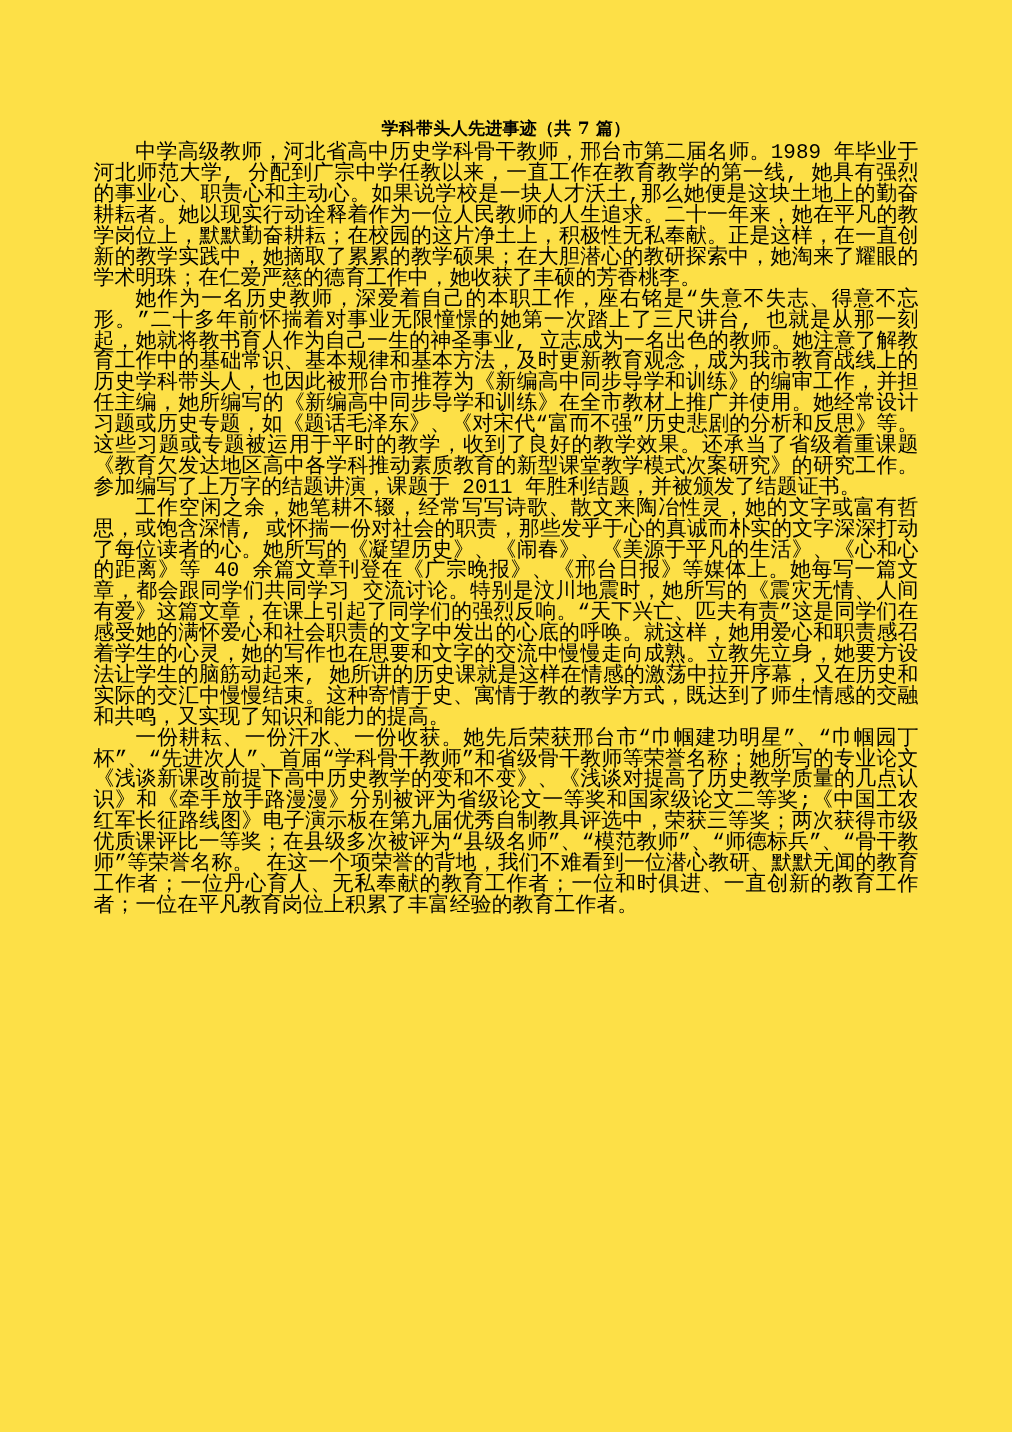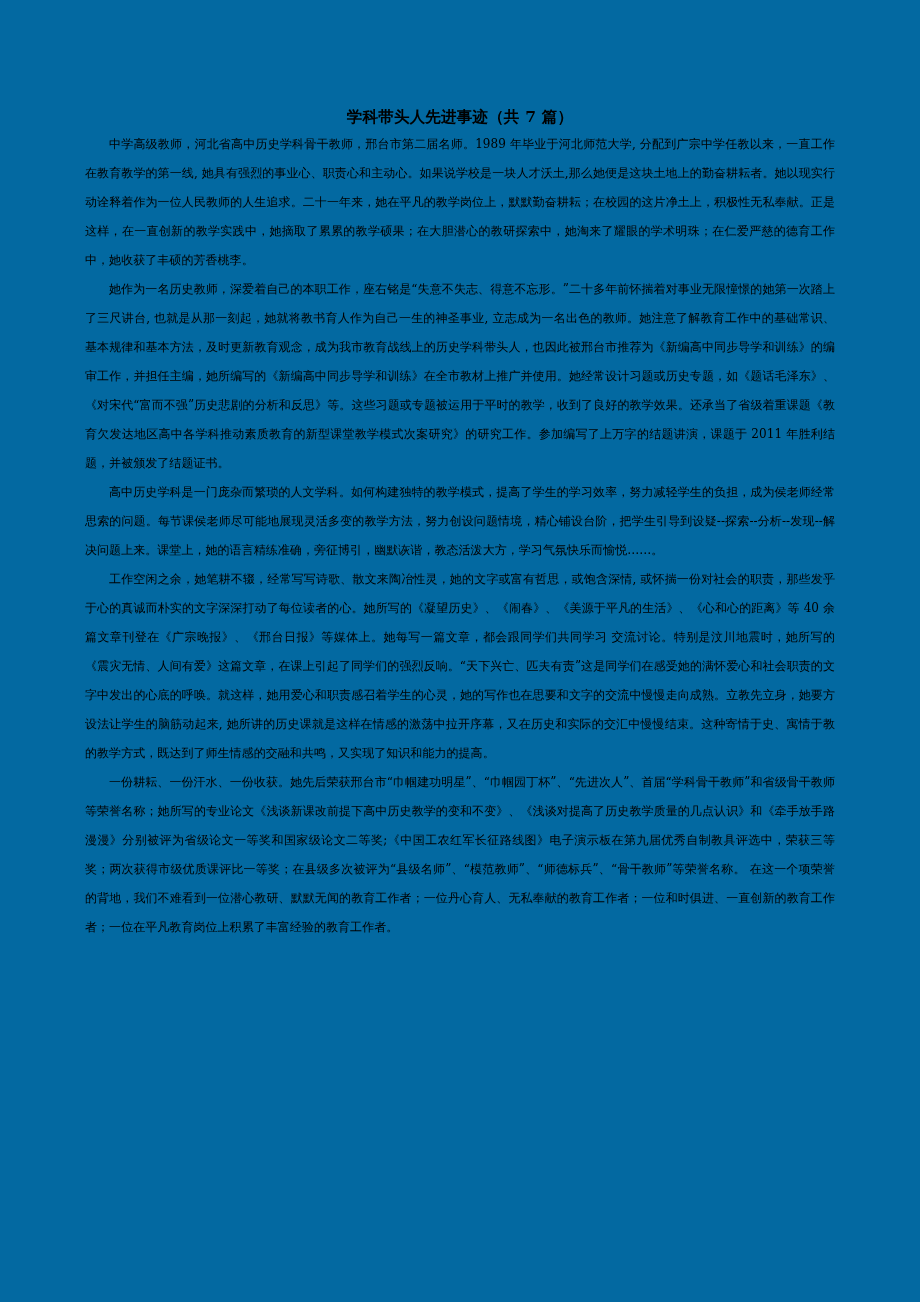--- a/index.html
+++ b/index.html
@@ -11,49 +11,50 @@
     width: 920px;
     height: 1302px;
     font-family: "DejaVu Serif", "Liberation Serif", serif;
     color: #000000;
     -webkit-font-smoothing: antialiased;
   }
   .page {
     position: relative;
     width: 920px;
     height: 1302px;
-    background: #0369a1;
+    background: #fde047;
     box-sizing: border-box;
     padding: 104px 85px 0 85px;
   }
   .doc-title {
     text-align: center;
     font-size: 15.5px;
     line-height: 25.7px;
     margin: 0 0 0 0;
     letter-spacing: 0.2px;
     white-space: pre;
   }
   .section-heading {
     font-size: 15.5px;
     line-height: 25.7px;
     margin: 0;
     text-align: left;
     text-indent: 0;
     letter-spacing: 0.1px;
   }
   .body-para {
-    font-size: 12px;
-    line-height: 29px;
+    font-size: 19px;
+    line-height: 19px;
     margin: 0;
     text-align: justify;
     text-justify: inter-character;
     text-indent: 2em;
     letter-spacing: 0.05px;
     word-break: break-all;
+    font-family: Liberation Mono, monospace;
   }
   .section-heading-indent {
     font-size: 15.5px;
     line-height: 25.7px;
     margin: 0;
     text-indent: 2em;
     letter-spacing: 0.1px;
   }
   .content {
     width: 750px;
@@ -65,21 +66,20 @@
 <div class="page">
   <div class="content">
 
     <h1 class="doc-title">学科带头人先进事迹（共 7 篇）</h1>
 
 
     <p class="body-para">中学高级教师，河北省高中历史学科骨干教师，邢台市第二届名师。1989 年毕业于河北师范大学, 分配到广宗中学任教以来，一直工作在教育教学的第一线, 她具有强烈的事业心、职责心和主动心。如果说学校是一块人才沃土,那么她便是这块土地上的勤奋耕耘者。她以现实行动诠释着作为一位人民教师的人生追求。二十一年来，她在平凡的教学岗位上，默默勤奋耕耘；在校园的这片净土上，积极性无私奉献。正是这样，在一直创新的教学实践中，她摘取了累累的教学硕果；在大胆潜心的教研探索中，她淘来了耀眼的学术明珠；在仁爱严慈的德育工作中，她收获了丰硕的芳香桃李。</p>
 
     <p class="body-para">她作为一名历史教师，深爱着自己的本职工作，座右铭是“失意不失志、得意不忘形。”二十多年前怀揣着对事业无限憧憬的她第一次踏上了三尺讲台, 也就是从那一刻起，她就将教书育人作为自己一生的神圣事业, 立志成为一名出色的教师。她注意了解教育工作中的基础常识、基本规律和基本方法，及时更新教育观念，成为我市教育战线上的历史学科带头人，也因此被邢台市推荐为《新编高中同步导学和训练》的编审工作，并担任主编，她所编写的《新编高中同步导学和训练》在全市教材上推广并使用。她经常设计习题或历史专题，如《题话毛泽东》、《对宋代“富而不强”历史悲剧的分析和反思》等。这些习题或专题被运用于平时的教学，收到了良好的教学效果。还承当了省级着重课题《教育欠发达地区高中各学科推动素质教育的新型课堂教学模式次案研究》的研究工作。参加编写了上万字的结题讲演，课题于 2011 年胜利结题，并被颁发了结题证书。</p>
 
-    <p class="body-para">高中历史学科是一门庞杂而繁琐的人文学科。如何构建独特的教学模式，提高了学生的学习效率，努力减轻学生的负担，成为侯老师经常思索的问题。每节课侯老师尽可能地展现灵活多变的教学方法，努力创设问题情境，精心铺设台阶，把学生引导到设疑--探索--分析--发现--解决问题上来。课堂上，她的语言精练准确，旁征博引，幽默诙谐，教态活泼大方，学习气氛快乐而愉悦……。</p>
 
     <p class="body-para">工作空闲之余，她笔耕不辍，经常写写诗歌、散文来陶冶性灵，她的文字或富有哲思，或饱含深情, 或怀揣一份对社会的职责，那些发乎于心的真诚而朴实的文字深深打动了每位读者的心。她所写的《凝望历史》、《闹春》、《美源于平凡的生活》、《心和心的距离》等 40 余篇文章刊登在《广宗晚报》、《邢台日报》等媒体上。她每写一篇文章，都会跟同学们共同学习 交流讨论。特别是汶川地震时，她所写的《震灾无情、人间有爱》这篇文章，在课上引起了同学们的强烈反响。“天下兴亡、匹夫有责”这是同学们在感受她的满怀爱心和社会职责的文字中发出的心底的呼唤。就这样，她用爱心和职责感召着学生的心灵，她的写作也在思要和文字的交流中慢慢走向成熟。立教先立身，她要方设法让学生的脑筋动起来, 她所讲的历史课就是这样在情感的激荡中拉开序幕，又在历史和实际的交汇中慢慢结束。这种寄情于史、寓情于教的教学方式，既达到了师生情感的交融和共鸣，又实现了知识和能力的提高。</p>
 
     <p class="body-para">一份耕耘、一份汗水、一份收获。她先后荣获邢台市“巾帼建功明星”、“巾帼园丁杯”、“先进次人”、首届“学科骨干教师”和省级骨干教师等荣誉名称；她所写的专业论文《浅谈新课改前提下高中历史教学的变和不变》、《浅谈对提高了历史教学质量的几点认识》和《牵手放手路漫漫》分别被评为省级论文一等奖和国家级论文二等奖;《中国工农红军长征路线图》电子演示板在第九届优秀自制教具评选中，荣获三等奖；两次获得市级优质课评比一等奖；在县级多次被评为“县级名师”、“模范教师”、“师德标兵”、“骨干教师”等荣誉名称。 在这一个项荣誉的背地，我们不难看到一位潜心教研、默默无闻的教育工作者；一位丹心育人、无私奉献的教育工作者；一位和时俱进、一直创新的教育工作者；一位在平凡教育岗位上积累了丰富经验的教育工作者。</p>
 
 
   </div>
 </div>
 
 </body></html>

